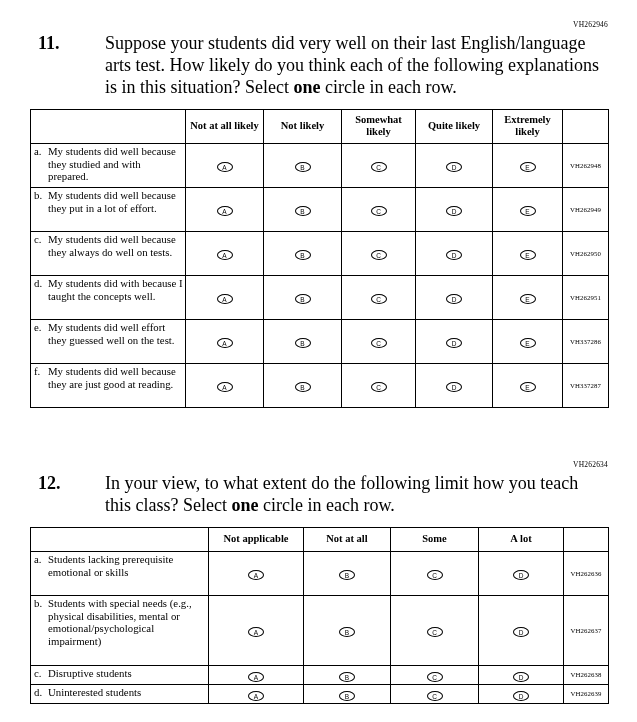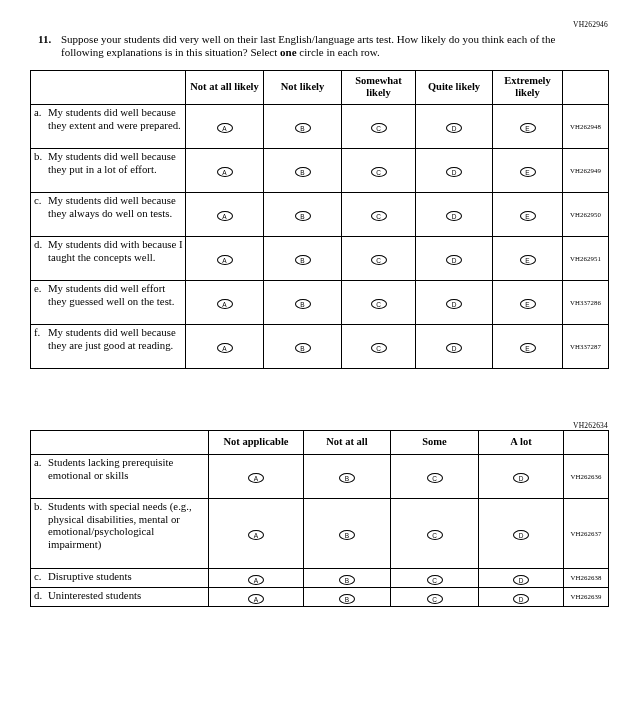--- a/index.html
+++ b/index.html
@@ -14,22 +14,23 @@
   .sheet { position:relative; width:637px; height:510px; padding:20px 29px 0 30px; }
   .top-code {
     text-align:right;
     font-size:7.5px;
     letter-spacing:.2px;
     width:578px;
   }
   .prompt {
     display:flex;
     margin:4px 0 10px 8px;
-    font-size:11px;
+    font-size:18px;
     line-height:1.22;
+    gap:44px;
   }
   .qnum { font-weight:bold; width:23px; flex:none; }
   .ptext { flex:1; max-width:517px; }
   table { border-collapse:collapse; table-layout:fixed; width:578px; }
   th, td { border:1px solid #000; }
   th {
     font-size:10.5px; font-weight:bold; text-align:center;
     vertical-align:middle; padding:2px 1px; line-height:1.15;
   }
   td.stem { font-size:10.8px; vertical-align:top; padding:1px 2px 1px 3px; line-height:1.18; }
@@ -84,21 +85,21 @@
           <th>Quite likely</th>
           <th>Extremely likely</th>
           <th></th>
         </tr>
       </thead>
       <tbody>
         <tr class="h44">
           <td class="stem">
               <div class="stem-inner">
                 <span class="stem-label">a.</span>
-                <span class="stem-text">My students did well because they extent and were prepared.</span>
+                <span class="stem-text">My students did well because they studied and with prepared.</span>
               </div>
             </td>
           <td class="opt"><span class="bubble">A</span></td>
           <td class="opt"><span class="bubble">B</span></td>
           <td class="opt"><span class="bubble">C</span></td>
           <td class="opt"><span class="bubble">D</span></td>
           <td class="opt"><span class="bubble">E</span></td>
           <td class="codecell">VH262948</td>
         </tr>
         <tr class="h44">
@@ -170,20 +171,24 @@
           <td class="opt"><span class="bubble">D</span></td>
           <td class="opt"><span class="bubble">E</span></td>
           <td class="codecell">VH337287</td>
         </tr>
       </tbody>
     </table>
   </div>
 
   <div class="gap-q12">
     <div class="top-code">VH262634</div>
+    <div class="prompt">
+      <span class="qnum">12.</span>
+      <span class="ptext"><span>In your view, to what extent do the following limit how you teach this class? Select </span><b>one</b><span> circle in each row.</span></span>
+    </div>
 
     <table>
       <colgroup>
         <col style="width:178px">
           <col style="width:95px">
           <col style="width:87px">
         <col style="width:88px">
           <col style="width:85px">
           <col style="width:45px">
       </colgroup>

